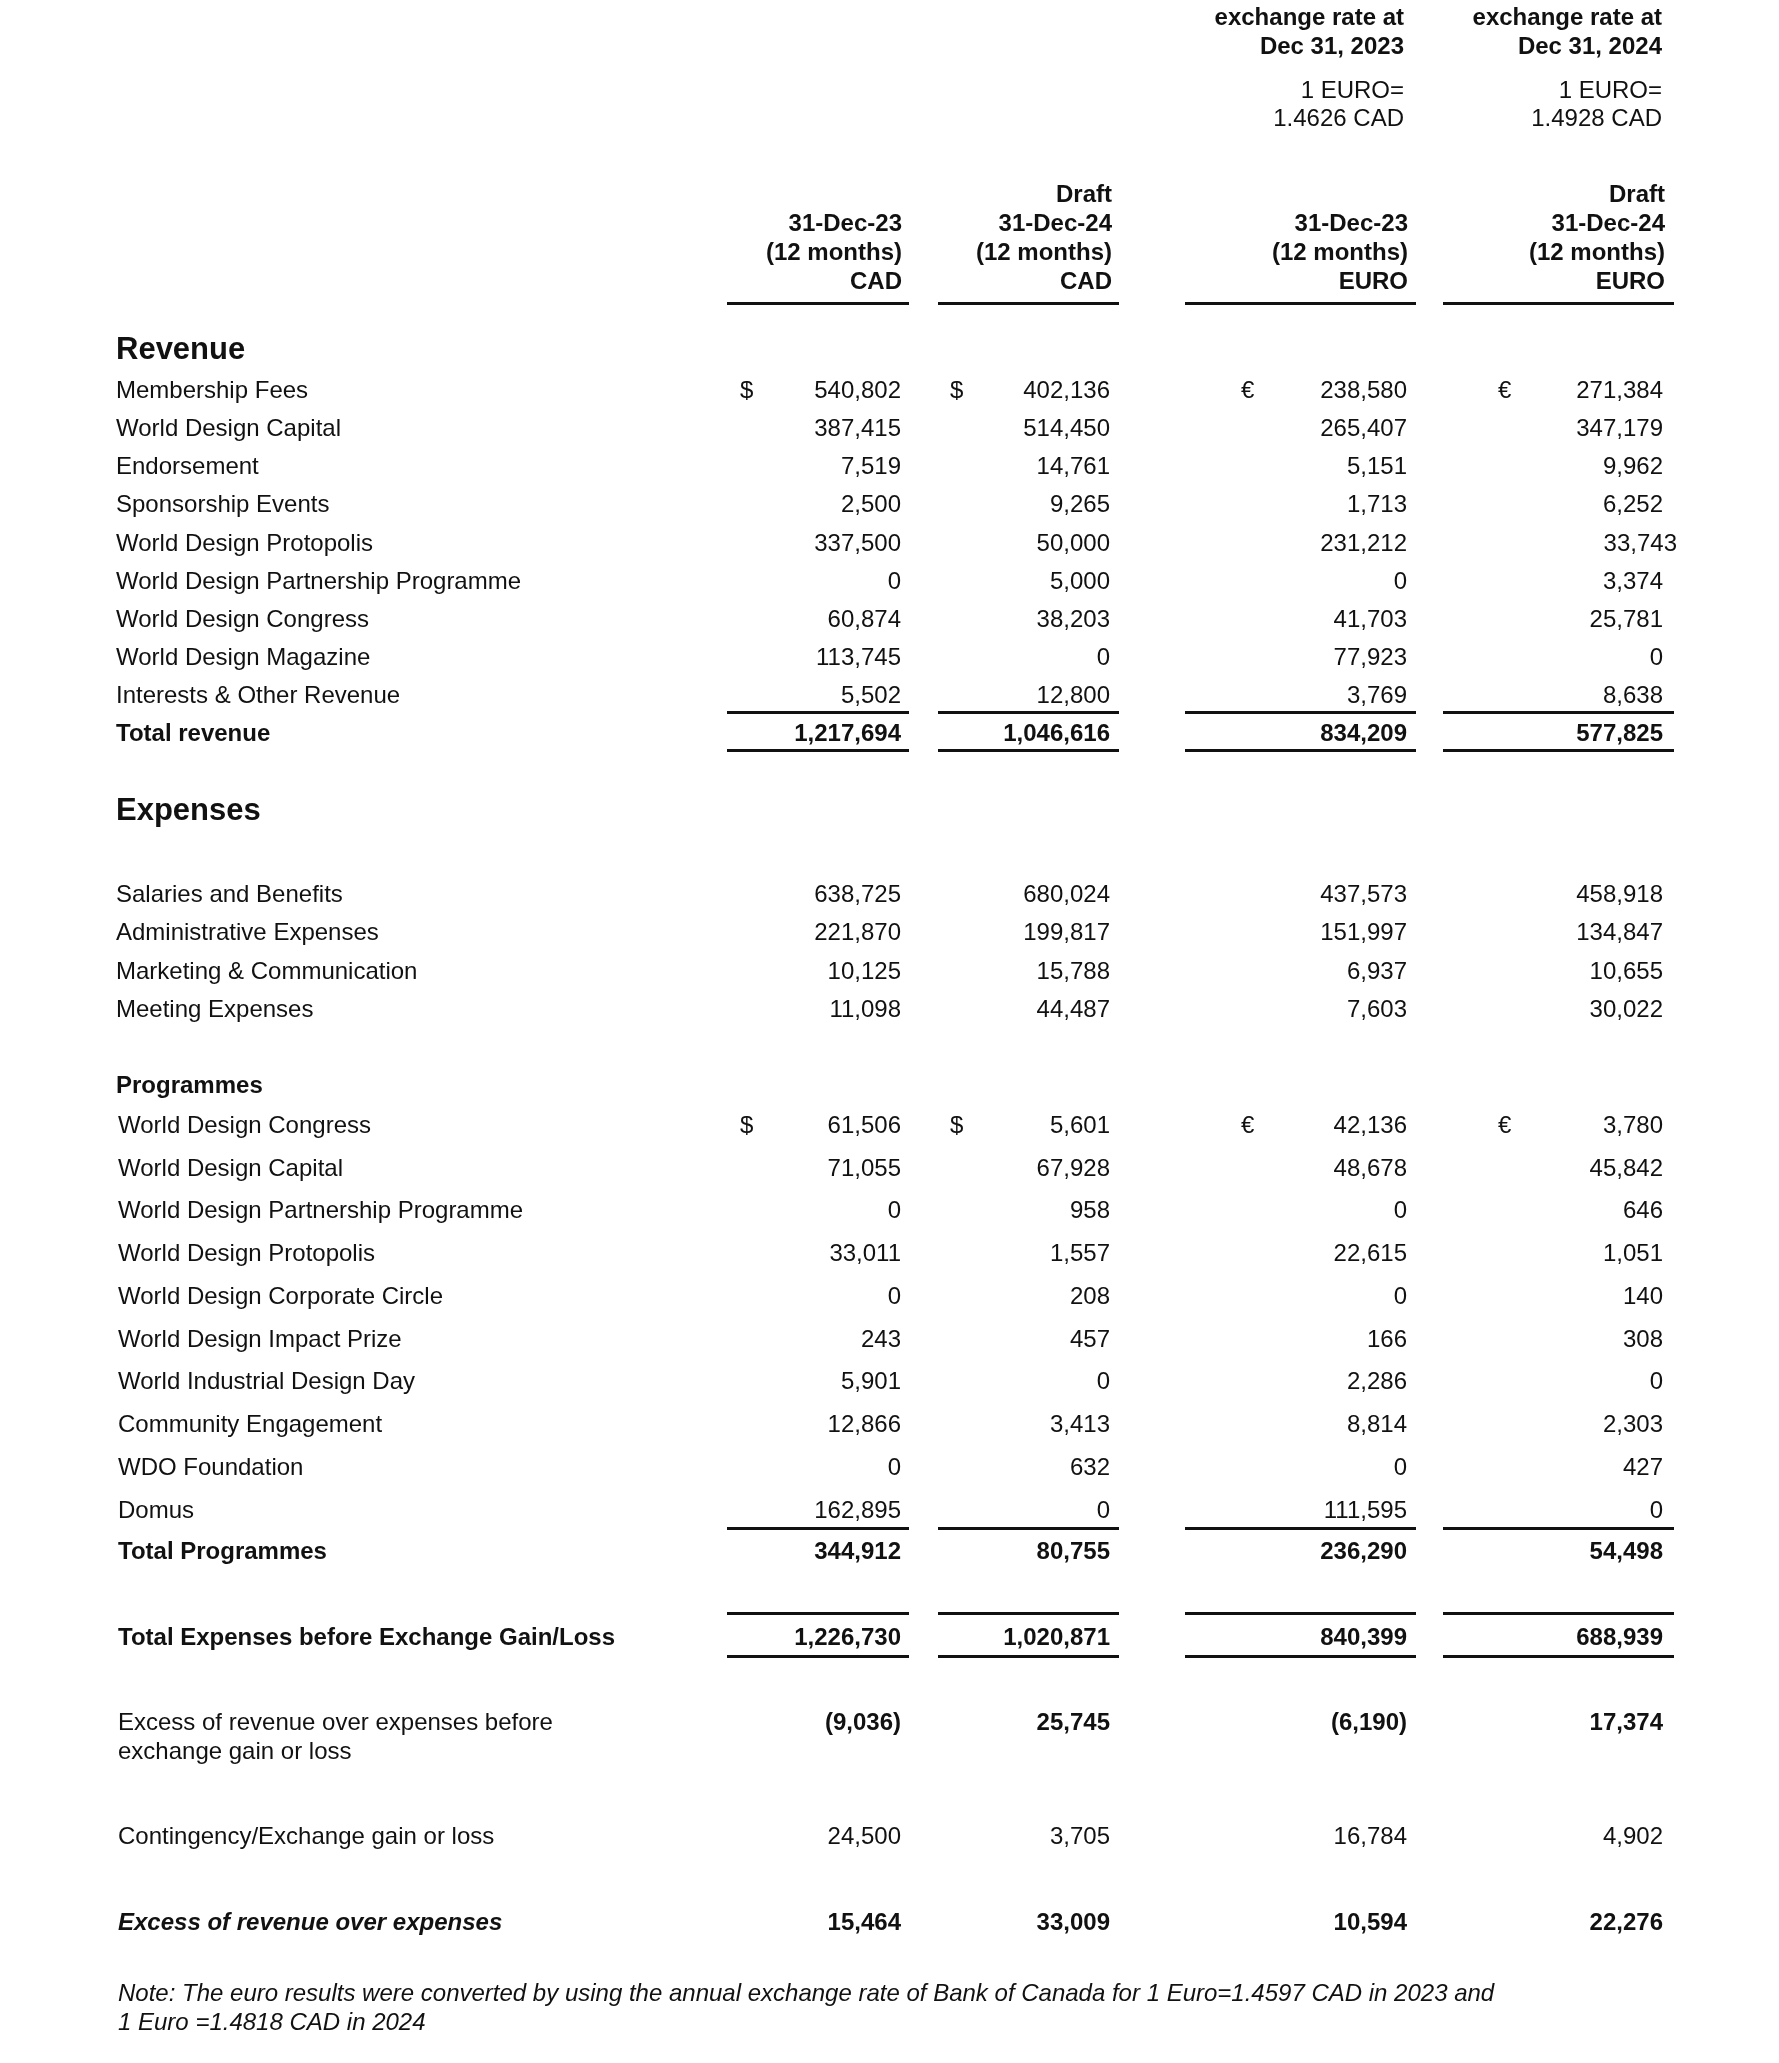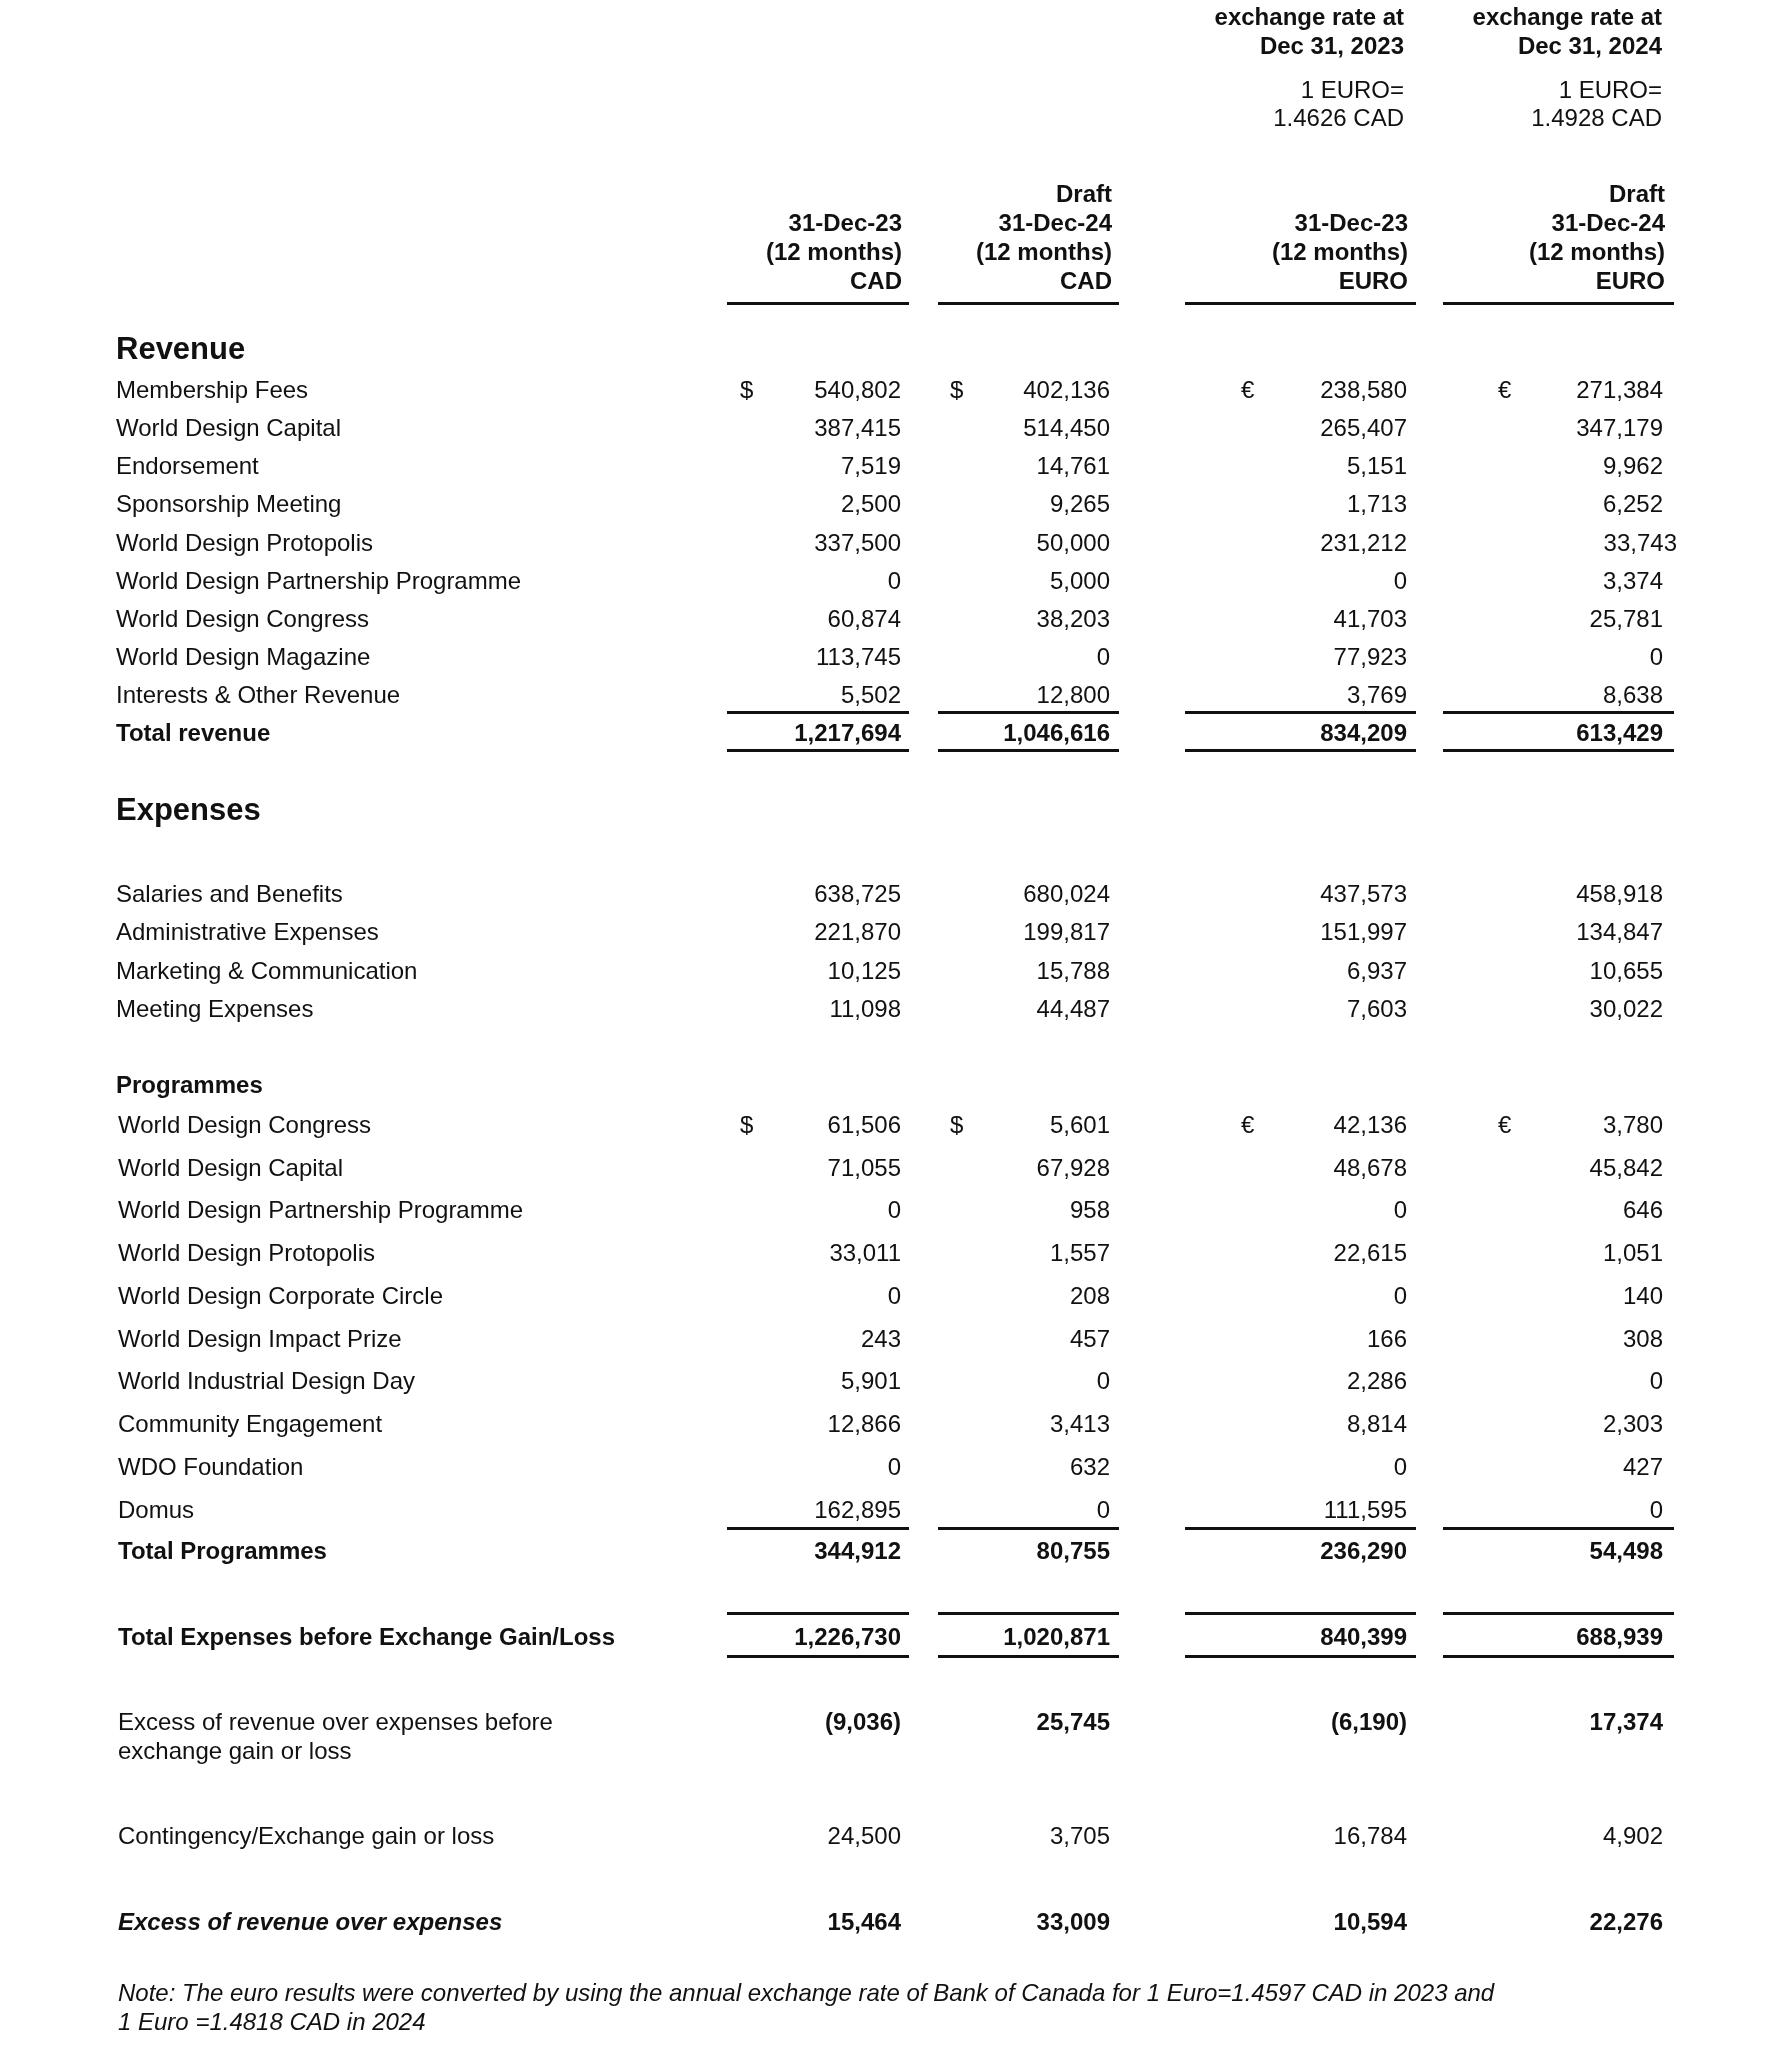--- a/index.html
+++ b/index.html
@@ -71,21 +71,21 @@
       <div class="abs num" style="right:117px; top:413px;">347,179</div>
     </div>
     <div>
       <div class="abs lbl" style="left:116px; top:451px;">Endorsement</div>
       <div class="abs num" style="right:879px; top:451px;">7,519</div>
       <div class="abs num" style="right:670px; top:451px;">14,761</div>
       <div class="abs num" style="right:373px; top:451px;">5,151</div>
       <div class="abs num" style="right:117px; top:451px;">9,962</div>
     </div>
     <div>
-      <div class="abs lbl" style="left:116px; top:489px;">Sponsorship Meeting</div>
+      <div class="abs lbl" style="left:116px; top:489px;">Sponsorship Events</div>
       <div class="abs num" style="right:879px; top:489px;">2,500</div>
       <div class="abs num" style="right:670px; top:489px;">9,265</div>
       <div class="abs num" style="right:373px; top:489px;">1,713</div>
       <div class="abs num" style="right:117px; top:489px;">6,252</div>
     </div>
     <div>
       <div class="abs lbl" style="left:116px; top:528px;">World Design Protopolis</div>
       <div class="abs num" style="right:879px; top:528px;">337,500</div>
       <div class="abs num" style="right:670px; top:528px;">50,000</div>
       <div class="abs num" style="right:373px; top:528px;">231,212</div>
@@ -121,21 +121,21 @@
     </div>
     <div class="rule" style="left:727px; width:182px; top:711px;"></div>
     <div class="rule" style="left:938px; width:181px; top:711px;"></div>
     <div class="rule" style="left:1185px; width:231px; top:711px;"></div>
     <div class="rule" style="left:1443px; width:231px; top:711px;"></div>
     <div>
       <div class="abs lbl bold" style="left:116px; top:718px;">Total revenue</div>
       <div class="abs num bold" style="right:879px; top:718px;">1,217,694</div>
       <div class="abs num bold" style="right:670px; top:718px;">1,046,616</div>
       <div class="abs num bold" style="right:373px; top:718px;">834,209</div>
-      <div class="abs num bold" style="right:117px; top:718px;">613,429</div>
+      <div class="abs num bold" style="right:117px; top:718px;">577,825</div>
     </div>
     <div class="rule" style="left:727px; width:182px; top:749px;"></div>
     <div class="rule" style="left:938px; width:181px; top:749px;"></div>
     <div class="rule" style="left:1185px; width:231px; top:749px;"></div>
     <div class="rule" style="left:1443px; width:231px; top:749px;"></div>
     <div class="abs sect" style="left:116px; top:792px;">Expenses</div>
     <div>
       <div class="abs lbl" style="left:116px; top:879px;">Salaries and Benefits</div>
       <div class="abs num" style="right:879px; top:879px;">638,725</div>
       <div class="abs num" style="right:670px; top:879px;">680,024</div>

